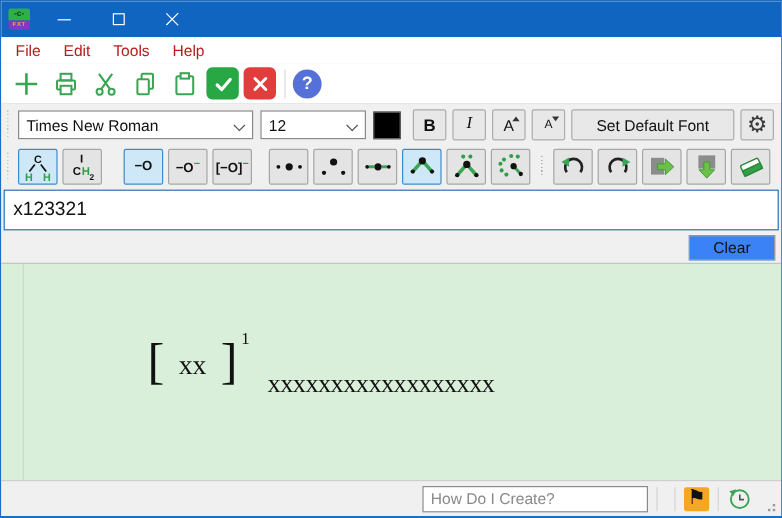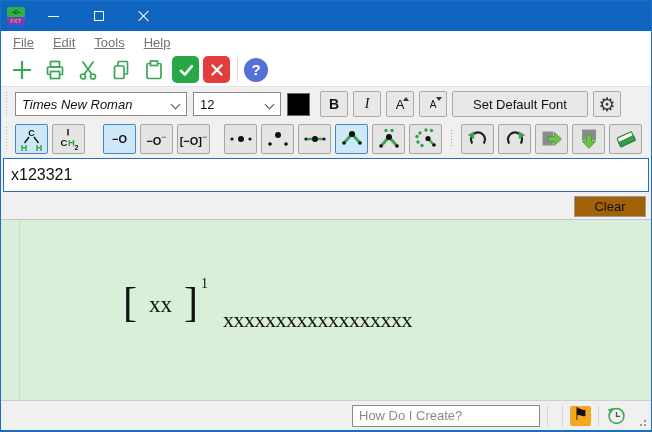--- a/index.html
+++ b/index.html
@@ -22,21 +22,21 @@
   .glyph-min { width:11px; height:1px; background:#fff; }
   .glyph-max { width:10px; height:10px; border:1px solid #fff; }
   .glyph-close { position:relative; width:12px; height:12px; }
   .glyph-close::before,.glyph-close::after { content:""; position:absolute; left:5px; top:-1px;
     width:1.4px; height:14px; background:#fff; }
   .glyph-close::before { transform:rotate(45deg); }
   .glyph-close::after { transform:rotate(-45deg); }
 
   
   .menubar { height:22px; background:#fff; display:flex; align-items:center; padding-left:4px; flex:0 0 auto; }
-  .menu-item { font-size:13px; color:#737373; padding:18px 8px; margin-right:3px; white-space:nowrap;text-decoration:underline; }
+  .menu-item { font-size:13px; color:#b91c1c; padding:18px 8px; margin-right:3px; white-space:nowrap; }
 
   
   .toolbar1 { height:34px; background:#fff; display:flex; align-items:center; padding-left:6px;
     border-bottom:1px solid #e2e2e2; flex:0 0 auto; }
   .tb1-btn { width:30px; height:30px; display:flex; align-items:center; justify-content:center; margin-right:3px; }
   .badge-btn { width:27px; height:27px; border-radius:5px; display:flex; align-items:center; justify-content:center; margin-right:4px; }
   .badge-green { background:#28a745; }
   .badge-red { background:#e23d3d; }
   .help-circle { width:24px; height:24px; border-radius:50%; background:#5570d6; color:#fff;
     font-size:15px; font-weight:bold; display:flex; align-items:center; justify-content:center; }
@@ -47,21 +47,21 @@
   .toolbar3 { height:36px; display:flex; align-items:center; padding-left:4px; background:#f0f0f0; flex:0 0 auto; }
   .gripper { width:4px; height:24px; margin-right:6px;
     background-image:repeating-linear-gradient(to bottom,#b9b9b9 0 1px,transparent 1px 3px);
     background-size:1px 100%; background-repeat:repeat-y; background-position:1px 0; }
 
   .combo { height:24px; background:#fff; border:1px solid #8a8a8a; display:flex; align-items:center;
     font-size:13px; color:#111; padding-left:6px; position:relative; margin-right:6px; }
   .combo .chev { margin-left:auto; margin-right:6px; width:8px; height:8px; position:relative; }
   .combo .chev::before { content:""; position:absolute; left:0; top:1px; width:6px; height:6px;
     border-right:1.5px solid #555; border-bottom:1.5px solid #555; transform:rotate(45deg); }
-  .combo-font { width:172px;font-style:italic; }
+  .combo-font { width:196px; }
   .combo-size { width:88px; }
   .swatch { width:23px; height:23px; background:#000; border:1px solid #666; margin-right:10px; }
 
   .sq-btn { min-width:28px; height:26px; background:#e8e8e8; border:1px solid #ababab; border-radius:2px;
     display:flex; align-items:center; justify-content:center; margin-right:5px; font-size:13px; color:#111; position:relative; }
   .lbl-bold { font-weight:bold; font-size:14px; }
   .lbl-italic { font-style:italic; font-family:"Liberation Serif", serif; font-size:14px; }
   .lbl-a-big { font-size:13px; } .lbl-a-small { font-size:10px; }
   .caret { position:absolute; width:0; height:0; border-left:3px solid transparent; border-right:3px solid transparent; }
   .caret-up { border-bottom:4px solid #333; top:5px; right:4px; }
@@ -79,21 +79,21 @@
   .sep-dot { width:3px; height:18px; margin:0 8px 0 4px;
     background-image:repeating-linear-gradient(to bottom,#9a9a9a 0 1px,transparent 1px 3px);
     background-size:1px 100%; background-repeat:repeat-y; background-position:1px 0; }
 
   
   .expr-row { height:36px; background:#f0f0f0; display:flex; align-items:stretch; padding:1px 2px; flex:0 0 auto; }
   .expr-input { flex:1; border:1px solid #2a6db5; background:#fff; font-size:16px; color:#111;
     padding-left:7px; font-family:"Liberation Sans", sans-serif; outline:none; }
   .clear-row { height:26px; background:#f0f0f0; display:flex; align-items:center; justify-content:flex-end;
     padding-right:5px; flex:0 0 auto; }
-  .clear-btn { width:72px; height:21px; background:#a16207; border:1px solid #999; font-size:13px; color:#111;
+  .clear-btn { width:72px; height:21px; background:#3b82f6; border:1px solid #999; font-size:13px; color:#111;
     display:flex; align-items:center; justify-content:center; }
 
   
   .canvas { flex:1 1 auto; background:#d9efd9; border-top:1px solid #c4c4c4; position:relative; overflow:hidden; }
   .canvas::before { content:""; position:absolute; left:18px; top:0; bottom:0; width:1px; background:#c4dfc4; }
   .structure { position:absolute; left:122px; top:60px; font-family:"Liberation Serif","DejaVu Serif",serif; color:#111; }
   .bracket-group { display:inline-flex; align-items:center; }
   .bracket { font-size:42px; font-weight:normal; line-height:44px; }
   .bracket-open { margin-right:12px; }
   .bracket-close { margin-left:12px; }

